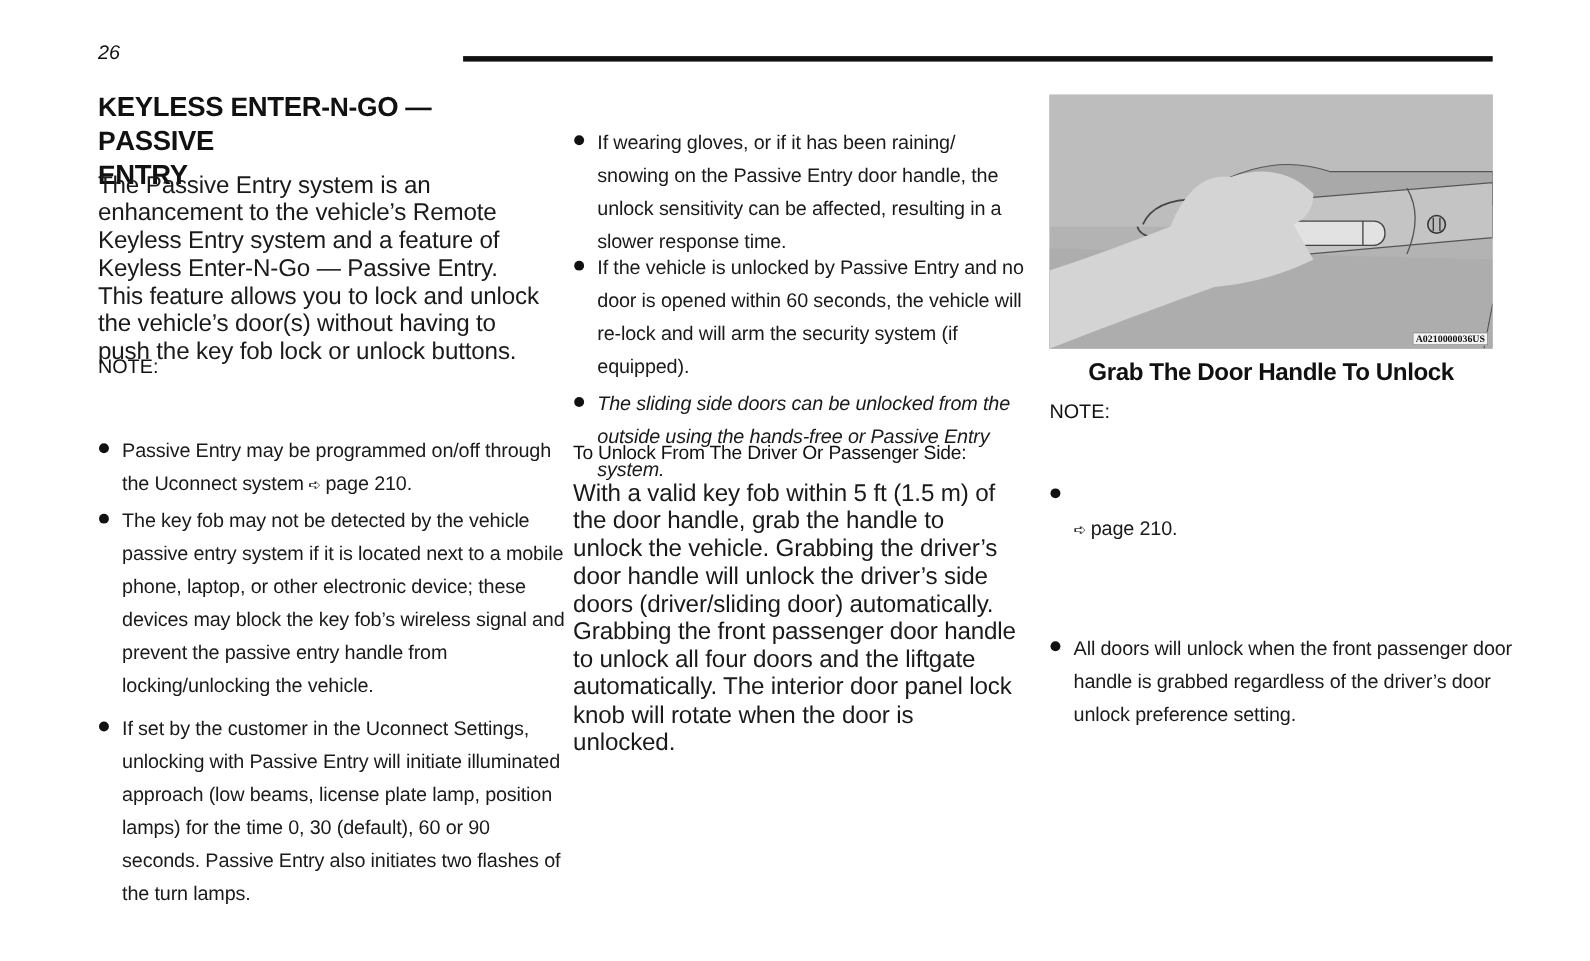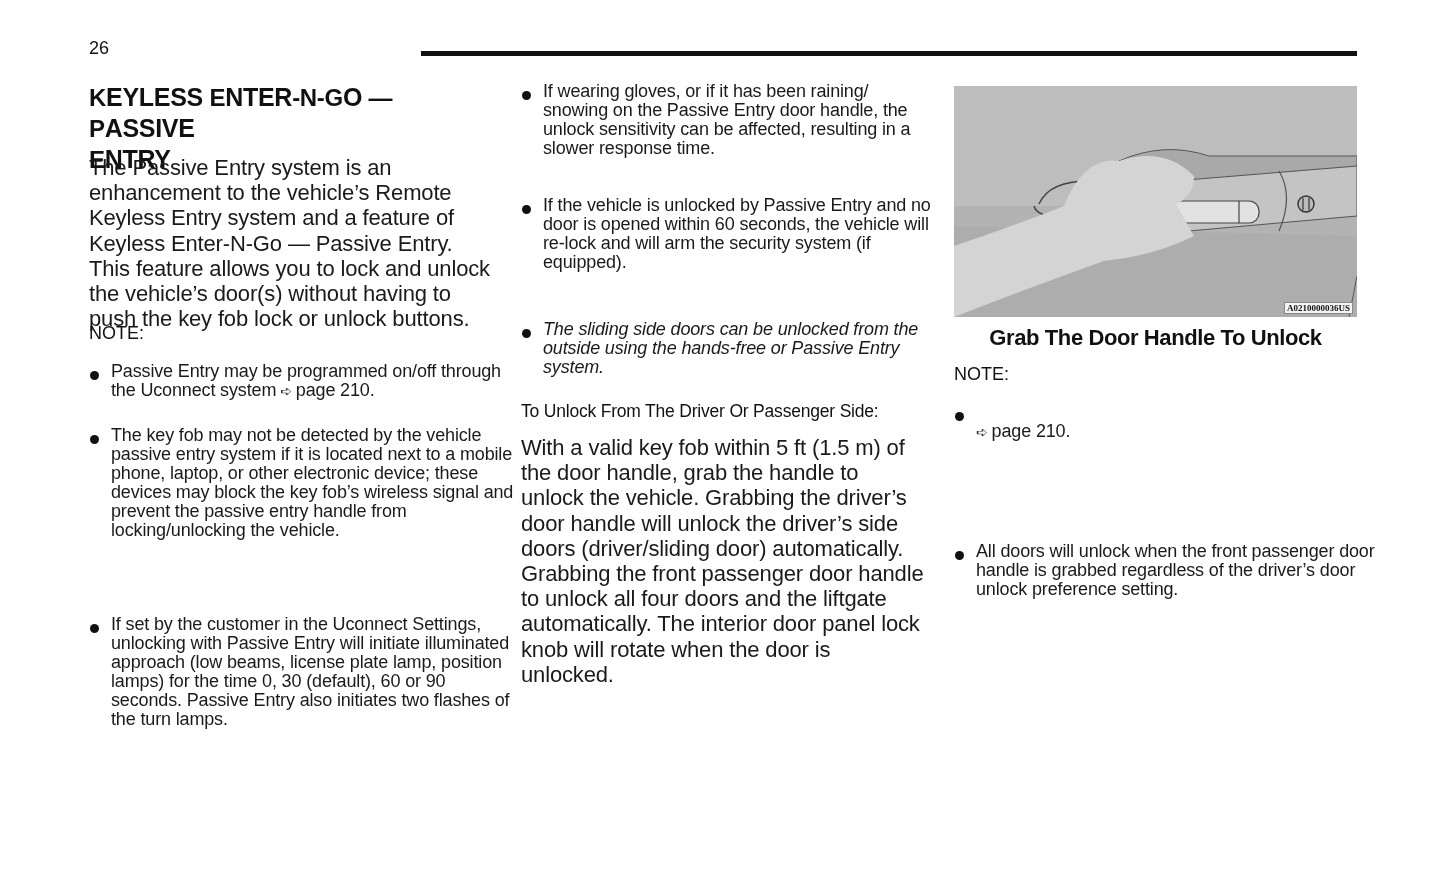--- a/index.html
+++ b/index.html
@@ -1,29 +1,29 @@
 <!DOCTYPE html>
 <html><head>
 <meta charset="utf-8">
 <style>
   html, body { margin: 0; padding: 0; background: #ffffff; }
   body { width: 1445px; height: 874px; position: relative; overflow: hidden;
          font-family: "Liberation Sans", sans-serif; color: #1a1a1a; }
-  .header { position: absolute; left: 89px; top: 38px; width: 1268px; height: 24px; }
+  .header { position: absolute; left: 89px; top: 38px; width: 1268px; height: 24px; font-style: italic; }
   .page-num { position: absolute; left: 0; top: 0; font-size: 18px; color: #111; }
   .running-title { position: absolute; left: 36px; top: 1px; font-size: 17px; color: #555; letter-spacing: -0.2px; }
   .header-rule { position: absolute; left: 332px; top: 13px; right: 0; height: 5px; background: #111; }
 
   .heading { position: absolute; left: 89px; top: 82px; width: 400px; font-weight: bold;
              font-size: 24px; line-height: 31px; color: #111; letter-spacing: -0.3px; }
   .heading .sc { font-size: 25px; }
 
   .p { font-size: 22px; line-height: 25.2px; color: #1a1a1a; letter-spacing: -0.15px; margin: 0; }
   .note { font-size: 18px; color: #111; }
-  .bullet { position: relative; padding-left: 22px; font-size: 18px; line-height: 19px; letter-spacing: -0.15px; }
+  .bullet { position: relative; padding-left: 22px; font-size: 18px; line-height: 30px; letter-spacing: -0.15px; margin-top: 32px; }
   .bullet::before { content: ""; position: absolute; left: 1px; top: 9px; width: 9px; height: 9px; border-radius: 50%; background: #111; }
   .arrow { font-size: 14px; color: #333; margin: 0 4px 0 4px; }
   .subhead { font-size: 17.5px; color: #111; letter-spacing: -0.2px; }
 
   .abs { position: absolute; }
 
   .figure { position: absolute; left: 954px; top: 86px; width: 403px; height: 231px; background: #b5b5b5; overflow: hidden; font-family: Liberation Serif, serif; }
   .fig-code { position: absolute; right: 4px; bottom: 3px; background: #f4f4f4; border: 1px solid #888;
               font-size: 9px; font-weight: bold; padding: 0 2px; color: #111; }
   .caption { position: absolute; left: 954px; top: 325px; width: 403px; text-align: center; font-weight: bold;

